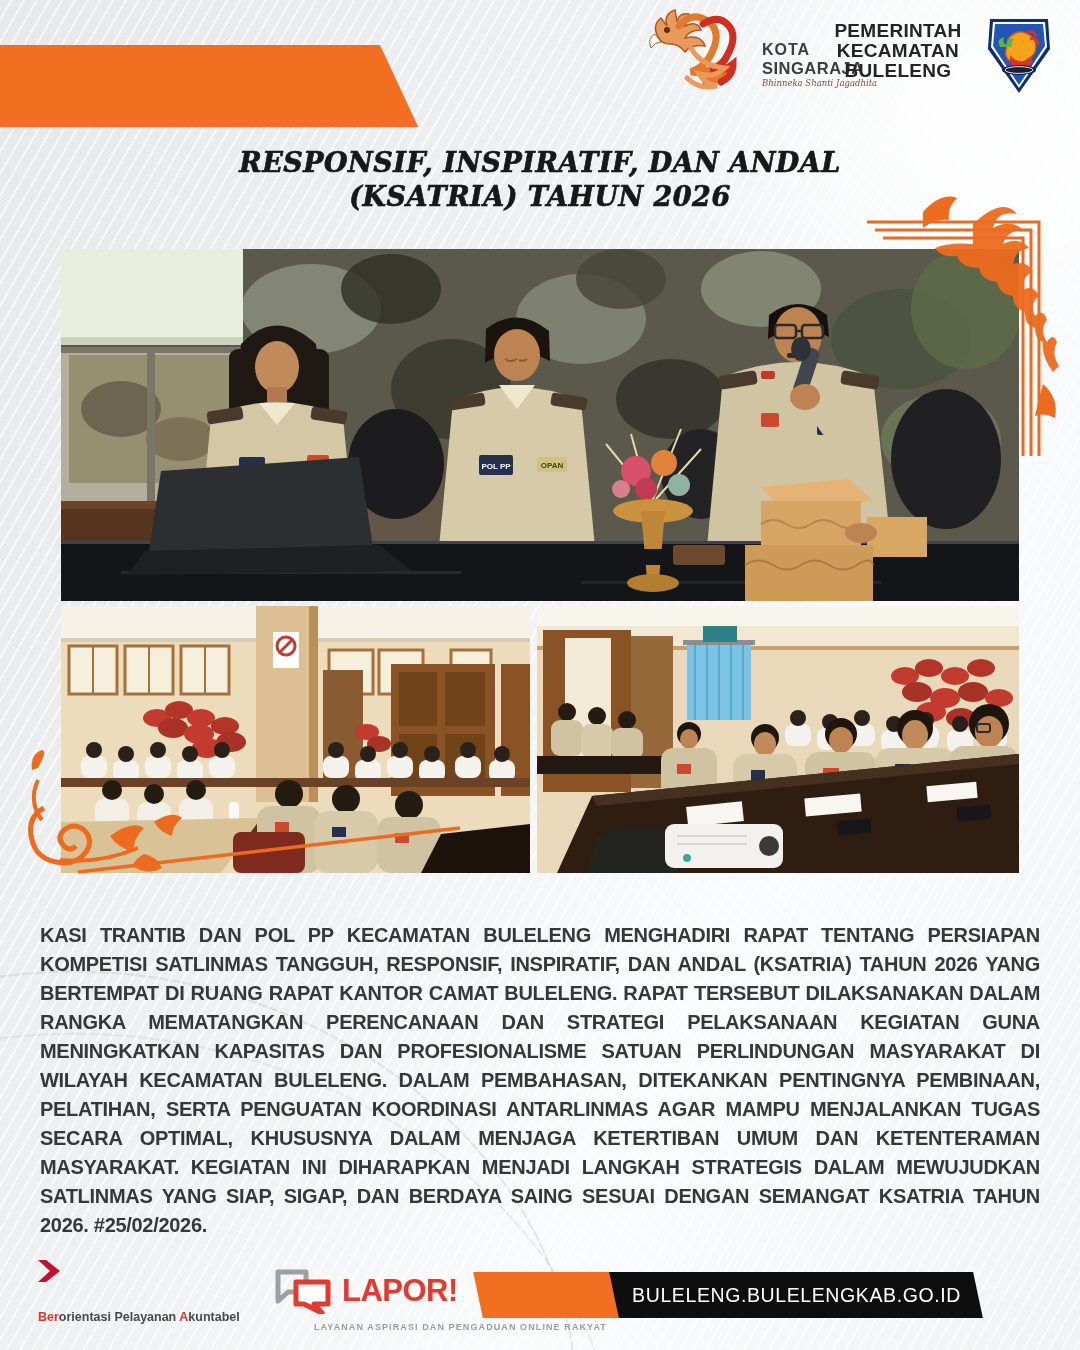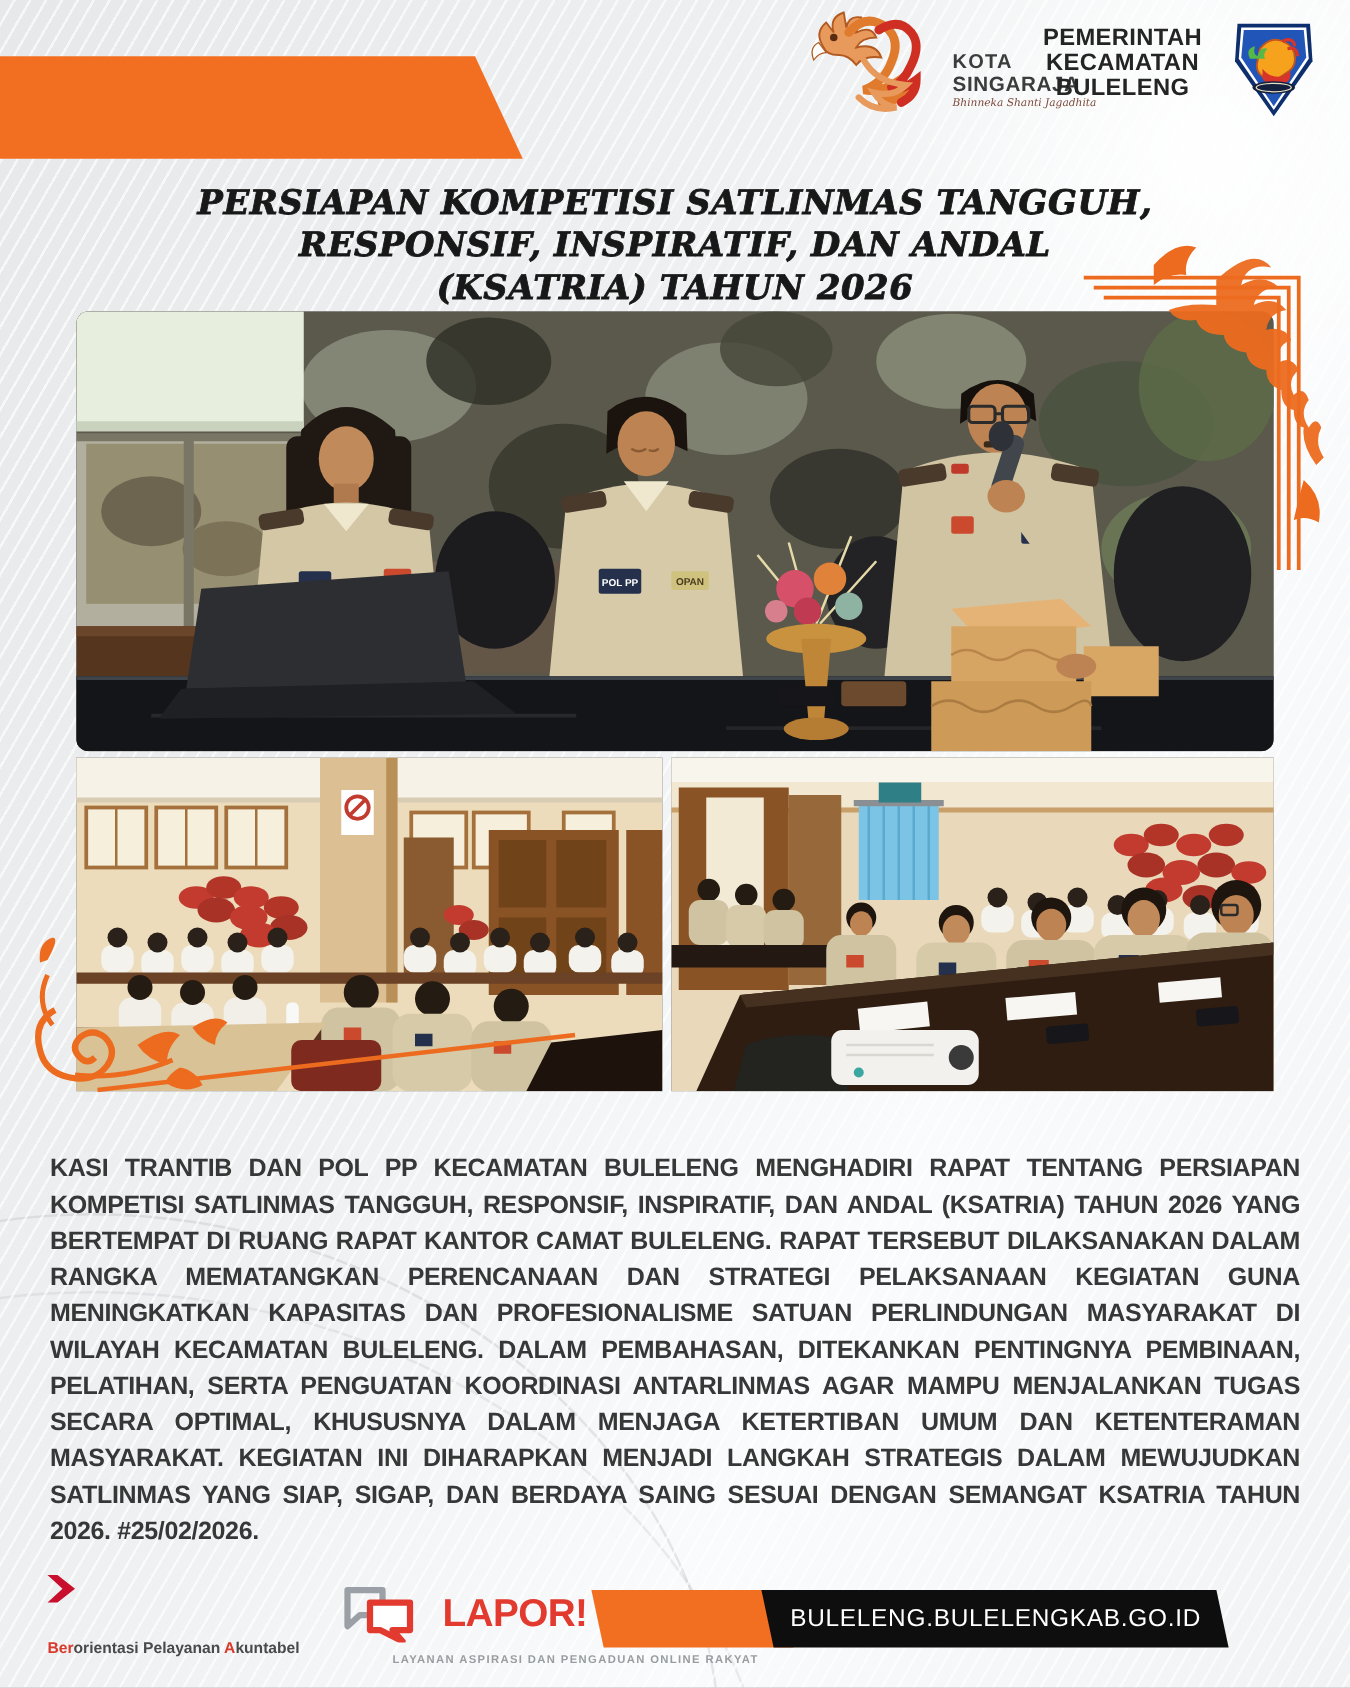--- a/index.html
+++ b/index.html
@@ -31,42 +31,42 @@
   .emblem{position:absolute;left:986px;top:13px;}
 
   
   .title{position:absolute;left:0;top:146px;width:100%;text-align:center;
     font-family:"DejaVu Serif",serif;font-style:italic;font-weight:700;
     font-size:27px;line-height:34px;color:#181818;letter-spacing:.5px;
     -webkit-text-stroke:.7px #181818;}
 
   
   .photo{position:absolute;overflow:hidden;background:#888;}
-  .photo-main{left:61px;top:249px;width:958px;height:352px;border-radius:10px;}
+  .photo-main{left:61px;top:249px;width:958px;height:352px;}
   .photo-bl{left:61px;top:606px;width:469px;height:267px;}
   .photo-br{left:537px;top:606px;width:482px;height:267px;}
   .ornament-tr{position:absolute;left:853px;top:194px;width:218px;height:272px;pointer-events:none;}
   .flourish-bl{position:absolute;left:14px;top:750px;width:452px;height:138px;pointer-events:none;}
 
   
   .body-text{position:absolute;left:40px;top:901px;width:1000px;
     font-weight:700;font-size:20px;line-height:29px;letter-spacing:-.3px;
     color:#373737;text-align:justify;}
 
   
   .berakhlak{position:absolute;left:38px;top:1258px;width:230px;}
   .ba-word{font-size:37px;font-weight:800;letter-spacing:-1px;color:#9b1f33;display:inline-block;line-height:1;}
   @supports ((-webkit-background-clip:text)){
     .ba-word{background:linear-gradient(90deg,#c8102e,#7d1b30);-webkit-background-clip:text;background-clip:text;color:transparent;}
   }
   .ba-arrow{display:inline-block;vertical-align:18px;margin-left:-2px;}
   .ba-sub{margin-top:4px;font-size:12.5px;font-weight:700;line-height:15px;color:#4a4a4a;}
   .ba-sub .accent{color:#d93a2b;}
   .lapor{position:absolute;left:272px;top:1266px;width:250px;}
-  .lp-row{display:flex;align-items:center;gap:20px;}
+  .lp-row{display:flex;align-items:center;gap:8px;}
   .lp-word{font-size:31px;font-weight:800;letter-spacing:-.5px;color:#e23a2e;line-height:1;}
   .lp-sub{margin-top:8px;font-size:9px;letter-spacing:1.1px;color:#989da1;font-weight:700;white-space:nowrap;padding-left:42px;}
   .site-bar-orange{position:absolute;left:478px;top:1272px;width:152px;height:46px;background:#F26F21;
     transform:skewX(12deg);}
   .site-bar-black{position:absolute;left:614px;top:1272px;width:364px;height:46px;background:#0e0e0e;
     transform:skewX(12deg);display:flex;align-items:center;justify-content:center;}
   .site-url{color:#fff;font-size:19.5px;letter-spacing:.6px;font-weight:400;transform:skewX(-12deg);}
 </style>
 </head>
 <body>
@@ -107,21 +107,20 @@
     <polygon points="9,11 57,11 59,33 33,72 7,33" fill="#2156B8"></polygon>
     <path d="M22 26 q8 -10 18 -6 q10 4 10 14 q0 8 -8 12 l-6 4 q-8 2 -12 -2 q-6 -4 -4 -12 Z" fill="#f6a21c" stroke="#c2571d" stroke-width="1.5"></path>
     <path d="M40 20 q8 -4 10 4 M44 26 q8 -2 8 6" stroke="#d8342a" stroke-width="2.5" fill="none"></path>
     <path d="M24 42 q6 8 16 6 l6 -4 q2 8 -6 10 q-10 4 -16 -4 Z" fill="#d8342a"></path>
     <path d="M14 34 q-4 -8 4 -10 q-2 6 2 8 q2 -8 8 -6 q-4 4 -2 8 Z" fill="#58b847"></path>
     <ellipse cx="33" cy="57" rx="17" ry="5" fill="#13213f"></ellipse>
     <ellipse cx="33" cy="57" rx="14" ry="3.4" fill="none" stroke="#e8e0c0" stroke-width="1"></ellipse>
   </svg>
 
   <div class="title">
-    <div>PERSIAPAN KOMPETISI SATLINMAS TANGGUH,</div>
     <div>RESPONSIF, INSPIRATIF, DAN ANDAL</div>
     <div>(KSATRIA) TAHUN 2026</div>
   </div>
 
   <div class="photo photo-main">
     <svg width="958" height="352" viewBox="0 0 958 352">
       <g>
         <rect x="0" y="0" width="958" height="352" fill="#5a594c"></rect>
         <ellipse cx="250" cy="60" rx="70" ry="45" fill="#8d9180" opacity=".8"></ellipse>
         <ellipse cx="330" cy="40" rx="50" ry="35" fill="#2e2e26" opacity=".8"></ellipse>

